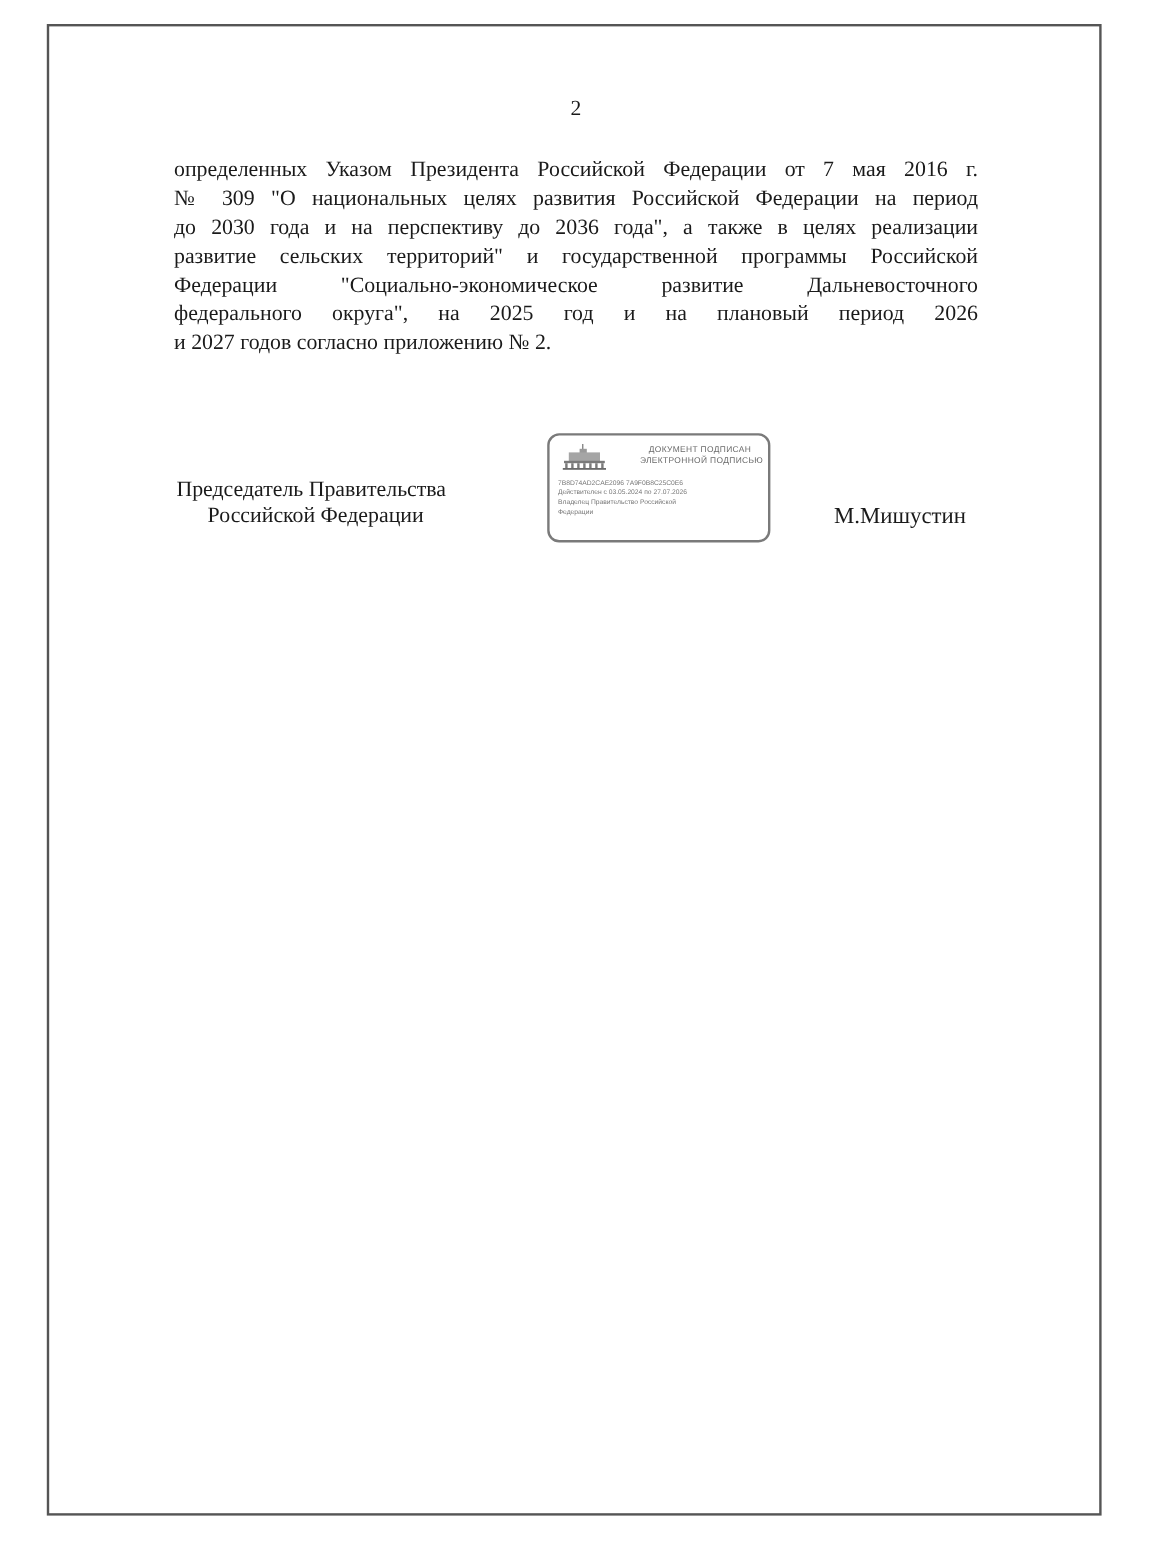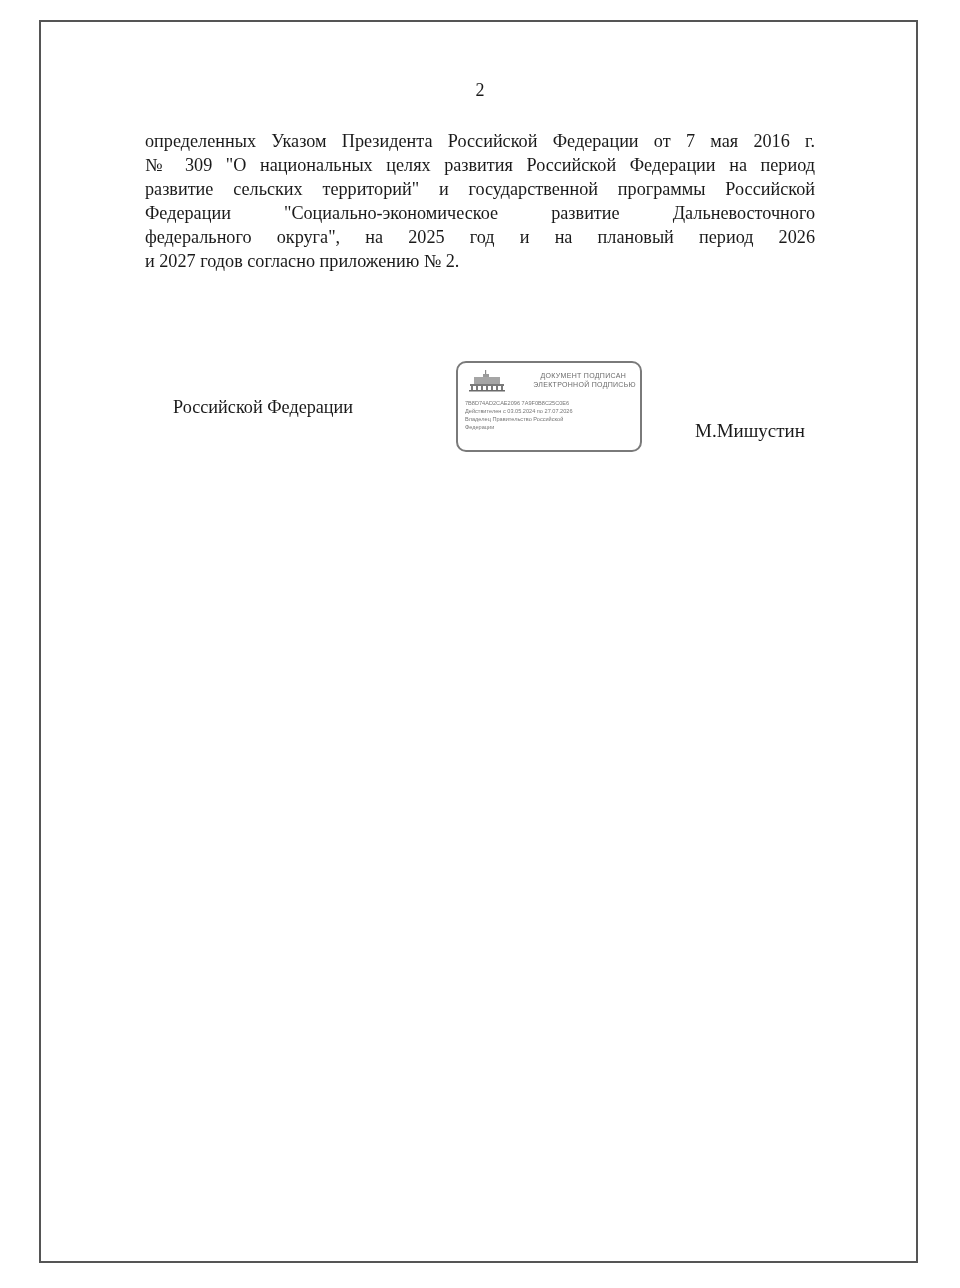--- a/index.html
+++ b/index.html
@@ -120,27 +120,29 @@
 </head>
 <body>
 
 <div class="page-frame"></div>
 
 <div class="page-number">2</div>
 
 <div class="body-text">
   <span class="line">определенных Указом Президента Российской Федерации  от 7 мая 2016 г.</span>
   <span class="line">№ 309 "О национальных целях развития  Российской Федерации на период</span>
+  <span class="line">до 2030 года и на перспективу  до 2036 года", а также в целях реализации</span>
   <span class="line">развитие сельских территорий" и государственной программы Российской</span>
   <span class="line">Федерации "Социально-экономическое развитие Дальневосточного</span>
   <span class="line">федерального округа", на 2025 год и на плановый период 2026</span>
   <span class="line last">и 2027 годов согласно приложению № 2.</span>
 </div>
 
 <div class="sig-left">
+  <span class="l1">Председатель Правительства</span>
   <span class="l2">Российской Федерации</span>
 </div>
 
 <div class="stamp">
   <svg class="stamp-emblem" viewBox="0 0 42 24">
     <rect x="19" y="1" width="1.2" height="5" fill="#8a8a8a"></rect>
     <rect x="17" y="5" width="6" height="4" fill="#9a9a9a"></rect>
     <rect x="8" y="8" width="26" height="8" fill="#a5a5a5"></rect>
     <rect x="4" y="15" width="34" height="2" fill="#7a7a7a"></rect>
     <rect x="5" y="17" width="2" height="4" fill="#7a7a7a"></rect>

